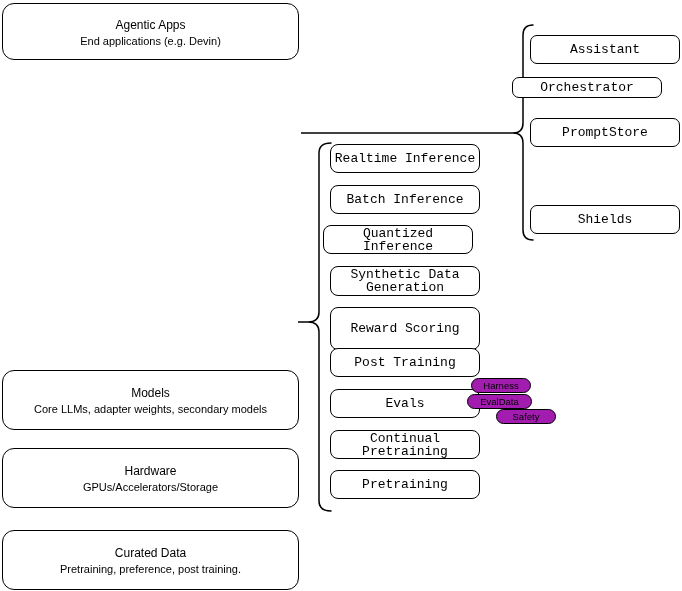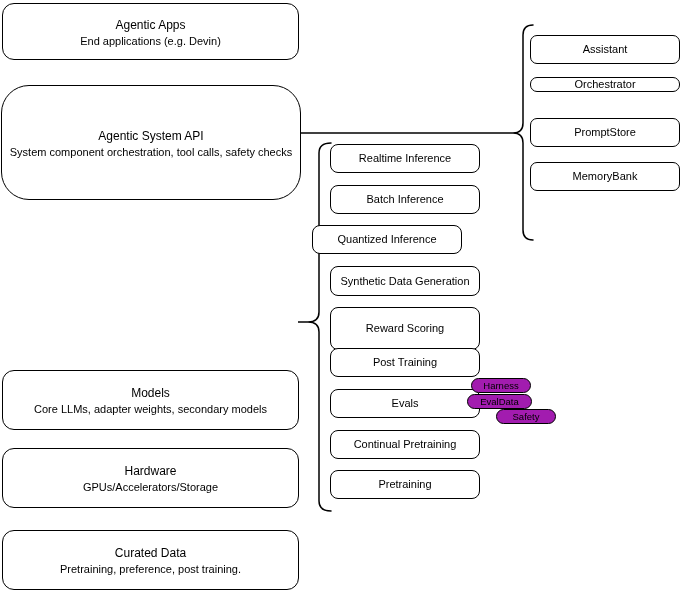--- a/index.html
+++ b/index.html
@@ -26,23 +26,24 @@
     display: flex;
     flex-direction: column;
     align-items: center;
     justify-content: center;
     text-align: center;
     z-index: 2;
   }
   .lbox .title { font-size: 12px; line-height: 14px; }
   .lbox .sub   { font-size: 11px; line-height: 10px; margin-top: 4px; }
   .mbox, .rbox {
-    font-size: 11px;
+    font-size: 13px;
     line-height: 13px;
     border-radius: 8px;
+    font-family: Liberation Mono, monospace;
   }
   .rbox { border-radius: 7px; }
   .pill {
     position: absolute;
     box-sizing: border-box;
     background: #a21caf;
     border: 1.5px solid #000000;
     border-radius: 8px;
     display: flex;
     align-items: center;
@@ -66,53 +67,49 @@
     <line x1="298" y1="322" x2="308" y2="322" stroke="#000000" stroke-width="1.5"></line>
 
     <path d="M 331 143 Q 319 143 319 153 L 319 312 Q 319 322 308 322 Q 319 322 319 332 L 319 501 Q 319 511 331 511" fill="none" stroke="#000000" stroke-width="1.5" stroke-linecap="round"></path>
   </svg>
 
   <div class="node lbox" style="left:2px; top:3px; width:297px; height:57px; border-radius:12px;">
     <div class="title">Agentic Apps</div>
     <div class="sub">End applications (e.g. Devin)</div>
   </div>
 
-  <div class="node lbox" style="left:1px; top:85px; width:300px; height:115px; border-radius:28px;">
-    <div class="title">Agentic System API</div>
-    <div class="sub">System component orchestration, tool calls, safety checks</div>
-  </div>
 
 
   <div class="node lbox" style="left:2px; top:370px; width:297px; height:60px; border-radius:12px;">
     <div class="title">Models</div>
     <div class="sub">Core LLMs, adapter weights, secondary models</div>
   </div>
 
   <div class="node lbox" style="left:2px; top:448px; width:297px; height:60px; border-radius:12px;">
     <div class="title">Hardware</div>
     <div class="sub">GPUs/Accelerators/Storage</div>
   </div>
 
   <div class="node lbox" style="left:2px; top:530px; width:297px; height:60px; border-radius:12px;">
     <div class="title">Curated Data</div>
     <div class="sub">Pretraining, preference, post training.</div>
   </div>
 
   <div class="node mbox" style="left:330px; top:144px; width:150px; height:29px;">Realtime Inference</div>
   <div class="node mbox" style="left:330px; top:185px; width:150px; height:29px;">Batch Inference</div>
-  <div class="node mbox" style="left:312px; top:225px; width:150px; height:29px;">Quantized Inference</div>
+  <div class="node mbox" style="left:323px; top:225px; width:150px; height:29px;">Quantized Inference</div>
   <div class="node mbox" style="left:330px; top:266px; width:150px; height:30px;">Synthetic Data Generation</div>
   <div class="node mbox" style="left:330px; top:307px; width:150px; height:43px;">Reward Scoring</div>
   <div class="node mbox" style="left:330px; top:348px; width:150px; height:29px;">Post Training</div>
   <div class="node mbox" style="left:330px; top:389px; width:150px; height:29px;">Evals</div>
   <div class="node mbox" style="left:330px; top:430px; width:150px; height:29px;">Continual Pretraining</div>
   <div class="node mbox" style="left:330px; top:470px; width:150px; height:29px;">Pretraining</div>
 
   <div class="pill" style="left:471px; top:378px; width:60px; height:15px;">Harness</div>
   <div class="pill" style="left:467px; top:394px; width:65px; height:15px;">EvalData</div>
   <div class="pill" style="left:496px; top:409px; width:60px; height:15px;">Safety</div>
 
   <div class="node rbox" style="left:530px; top:35px; width:150px; height:29px;">Assistant</div>
-  <div class="node rbox" style="left:530px; top:77px; width:150px; height:15px;">Orchestrator</div>
+  <div class="node rbox" style="left:512px; top:77px; width:150px; height:21px;">Orchestrator</div>
   <div class="node rbox" style="left:530px; top:118px; width:150px; height:29px;border-radius:7px;">PromptStore</div>
-  <div class="node rbox" style="left:530px; top:162px; width:150px; height:29px;">MemoryBank</div>
+  <div class="node rbox" style="left:530px; top:205px; width:150px; height:29px;">Shields</div>
 
 </div>
 
 </body></html>

